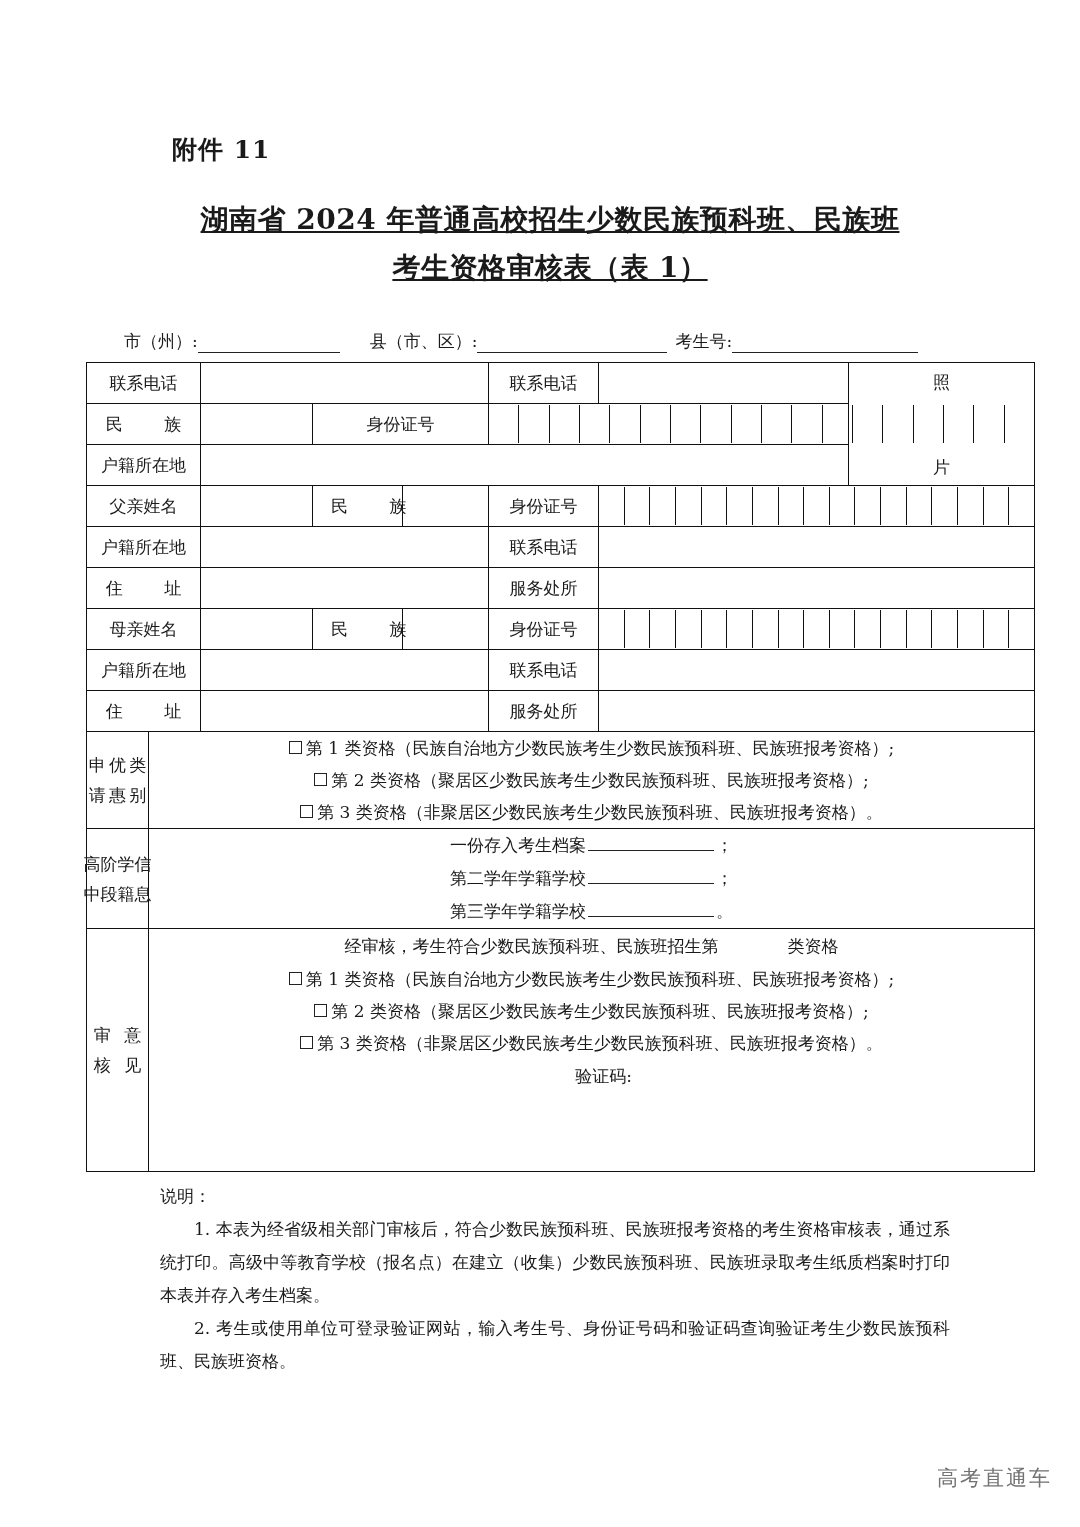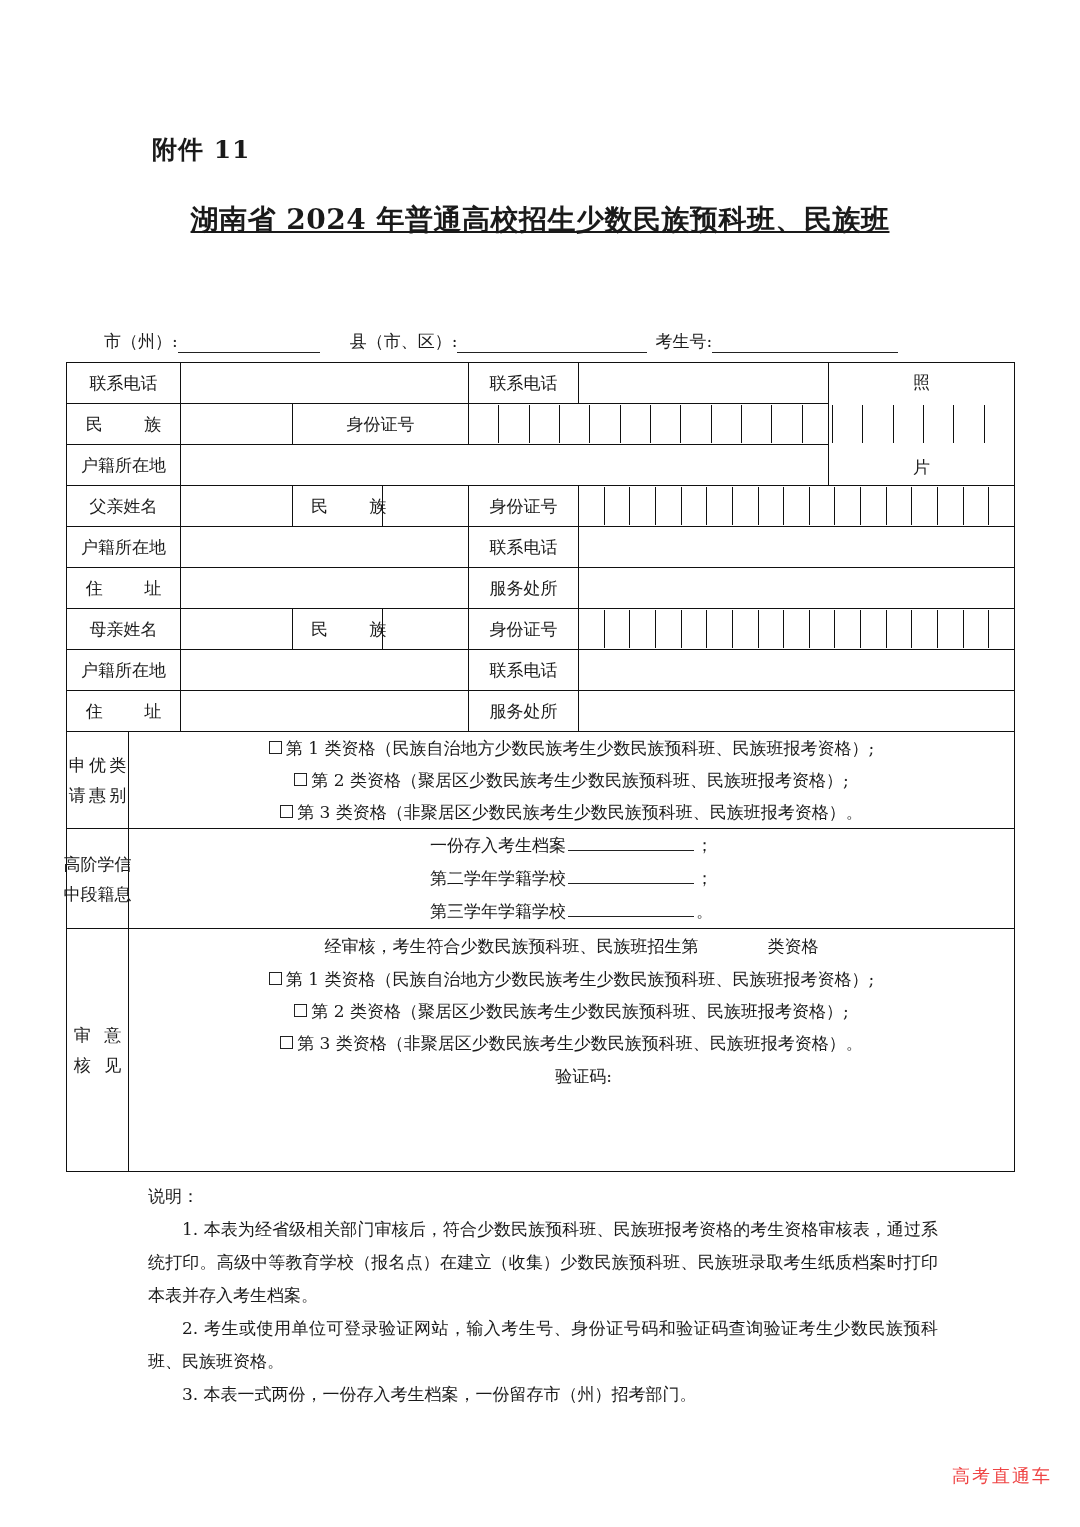--- a/index.html
+++ b/index.html
@@ -12,20 +12,21 @@
     width: 1080px;
     height: 1527px;
     position: relative;
     font-family: "DejaVu Serif", "Liberation Serif", serif;
     color: #1a1a1a;
     overflow: hidden;
   }
   .page {
     position: absolute;
     inset: 0;
+    margin-left: 20px;
   }
 
   
   .attach-label {
     position: absolute;
     left: 152px;
     top: 133px;
     font-size: 25px;
     font-weight: bold;
     letter-spacing: 1px;
@@ -185,21 +186,21 @@
   .verify-row {
     font-size: 17px;
     line-height: 34px;
     padding-left: 24px;
   }
   .review-pad { height: 78px; }
 
   
   .notes {
     position: absolute;
-    left: 148px;
+    left: 140px;
     top: 1180px;
     width: 790px;
     font-size: 17px;
     line-height: 33px;
   }
   .notes .nhead { }
   .notes .nitem { text-indent: 34px; text-align: justify; }
 
   
   .pagenum {
@@ -207,35 +208,36 @@
     left: 0; right: 0;
     top: 1398px;
     text-align: center;
     font-size: 18px;
     letter-spacing: 1px;
   }
   .watermark {
     position: absolute;
     right: 28px;
     top: 1464px;
-    font-size: 18px;
-    color: #ef4444;
+    font-size: 21px;
+    color: #737373;
     font-family: "DejaVu Sans", "Liberation Sans", sans-serif;
     letter-spacing: 2px;
   }
 </style>
 </head>
 <body>
 
 <div class="page">
 
   <div class="attach-label">附件 11</div>
 
   <div class="title-block">
     <div class="title-line">湖南省 2024 年普通高校招生少数民族预科班、民族班</div>
+    <div class="title-line">考生资格审核表（表 1）</div>
   </div>
 
   <div class="hdr-line">
     <span class="hdr-seg">
       <span class="hdr-lbl">市（州）:</span>
       <span class="blank blank-city"></span>
     </span>
     <span class="hdr-seg">
       <span class="hdr-lbl">县（市、区）:</span>
       <span class="blank blank-county"></span>
@@ -449,19 +451,18 @@
       </td>
     </tr>
   </tbody>
     </table>
 
   <div class="notes">
     <div class="nhead">说明：</div>
     <div>
         <div class="nitem">1. 本表为经省级相关部门审核后，符合少数民族预科班、民族班报考资格的考生资格审核表，通过系统打印。高级中等教育学校（报名点）在建立（收集）少数民族预科班、民族班录取考生纸质档案时打印本表并存入考生档案。</div>
         <div class="nitem">2. 考生或使用单位可登录验证网站，输入考生号、身份证号码和验证码查询验证考生少数民族预科班、民族班资格。</div>
-        <div class="nitem">3. 本表一式两份，一份存入考生档案，一份留存市（州）招考部门。</div>
       </div>
   </div>
 
   <div class="watermark">高考直通车</div>
 
 </div>
 
 </body></html>

